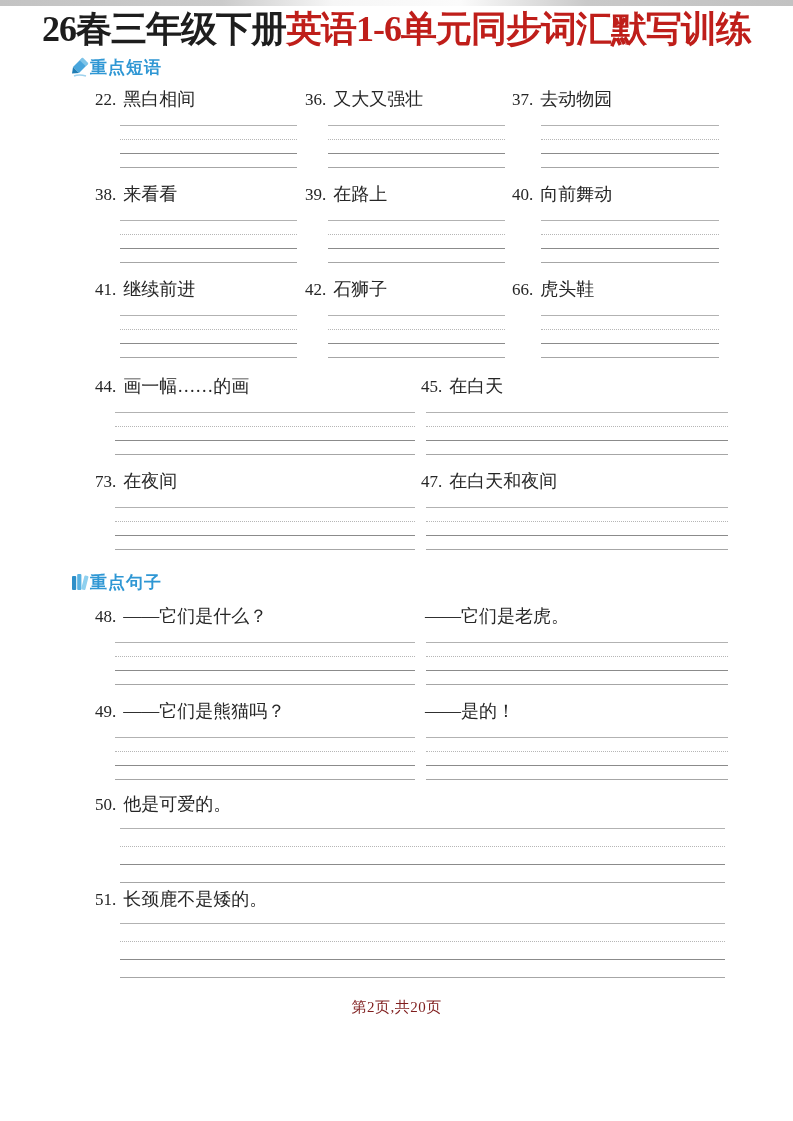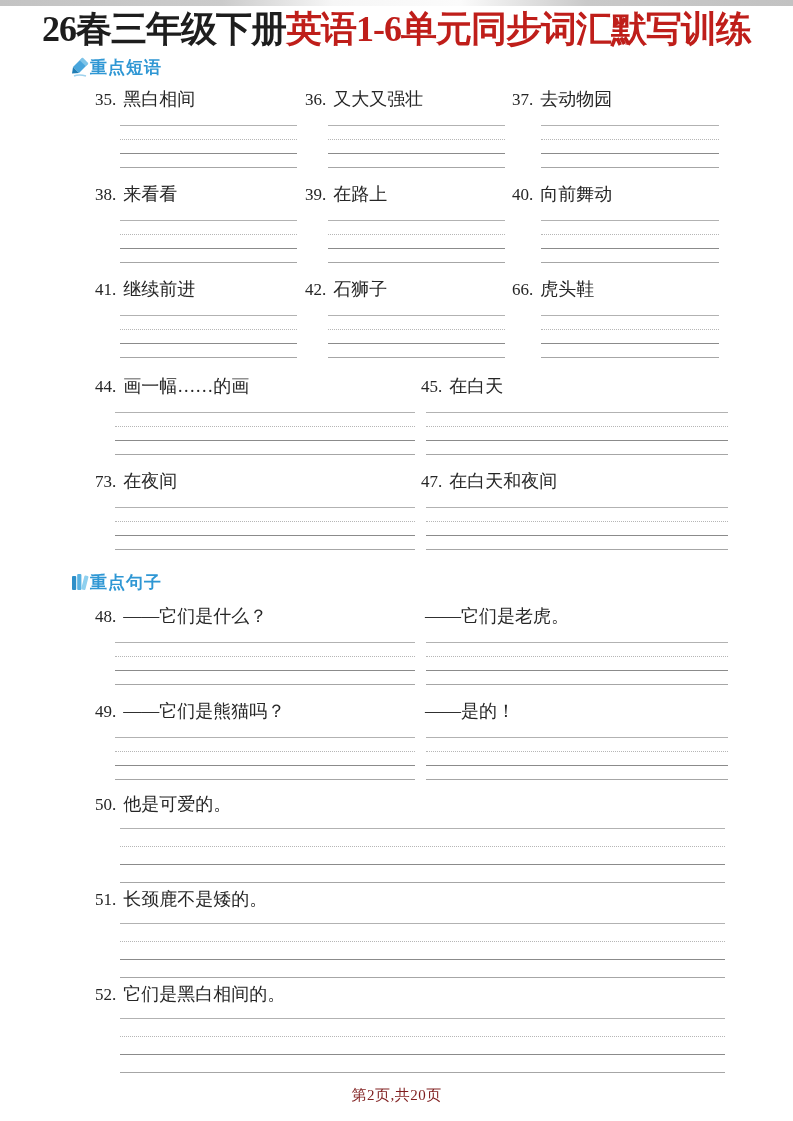--- a/index.html
+++ b/index.html
@@ -71,21 +71,21 @@
       <polygon points="3,10 9,16 2,16.5" fill="#1f7db4"></polygon>
       <rect x="11.5" y="0.5" width="8" height="4" transform="rotate(45 12 2)" fill="#7ec4e8"></rect>
       <path d="M4 19 q5 -2 12 0" stroke="#9fd2ee" stroke-width="1.6" fill="none"></path>
     </svg>
     <span class="sec-label">重点短语</span>
   </div>
 
   <div class="rows">
 
     <div class="row row3">
-      <span class="lbl c1"><span class="num">35.</span><span class="txt">黑白相间</span></span>
+      <span class="lbl c1"><span class="num">22.</span><span class="txt">黑白相间</span></span>
       <span class="lbl c2"><span class="num">36.</span><span class="txt">又大又强壮</span></span>
       <span class="lbl c3"><span class="num">37.</span><span class="txt">去动物园</span></span>
       <div class="wl w1">
           <div class="l"></div>
           <div class="l d"></div>
           <div class="l"></div>
           <div class="l"></div>
         </div>
       <div class="wl w2">
           <div class="l"></div>
@@ -242,25 +242,16 @@
     <div class="row rowSW">
       <span class="lbl d1"><span class="num">51.</span><span class="txt">长颈鹿不是矮的。</span></span>
       <div class="wl wide">
           <div class="l"></div>
           <div class="l d"></div>
           <div class="l"></div>
           <div class="l"></div>
         </div>
     </div>
 
-    <div class="row rowSW" style="height:88px;">
-      <span class="lbl d1"><span class="num">52.</span><span class="txt">它们是黑白相间的。</span></span>
-      <div class="wl wide">
-          <div class="l"></div>
-          <div class="l d"></div>
-          <div class="l"></div>
-          <div class="l"></div>
-        </div>
-    </div>
   </div>
 
   <div class="footer">第2页,共20页</div>
 </div>
 
 </body></html>

